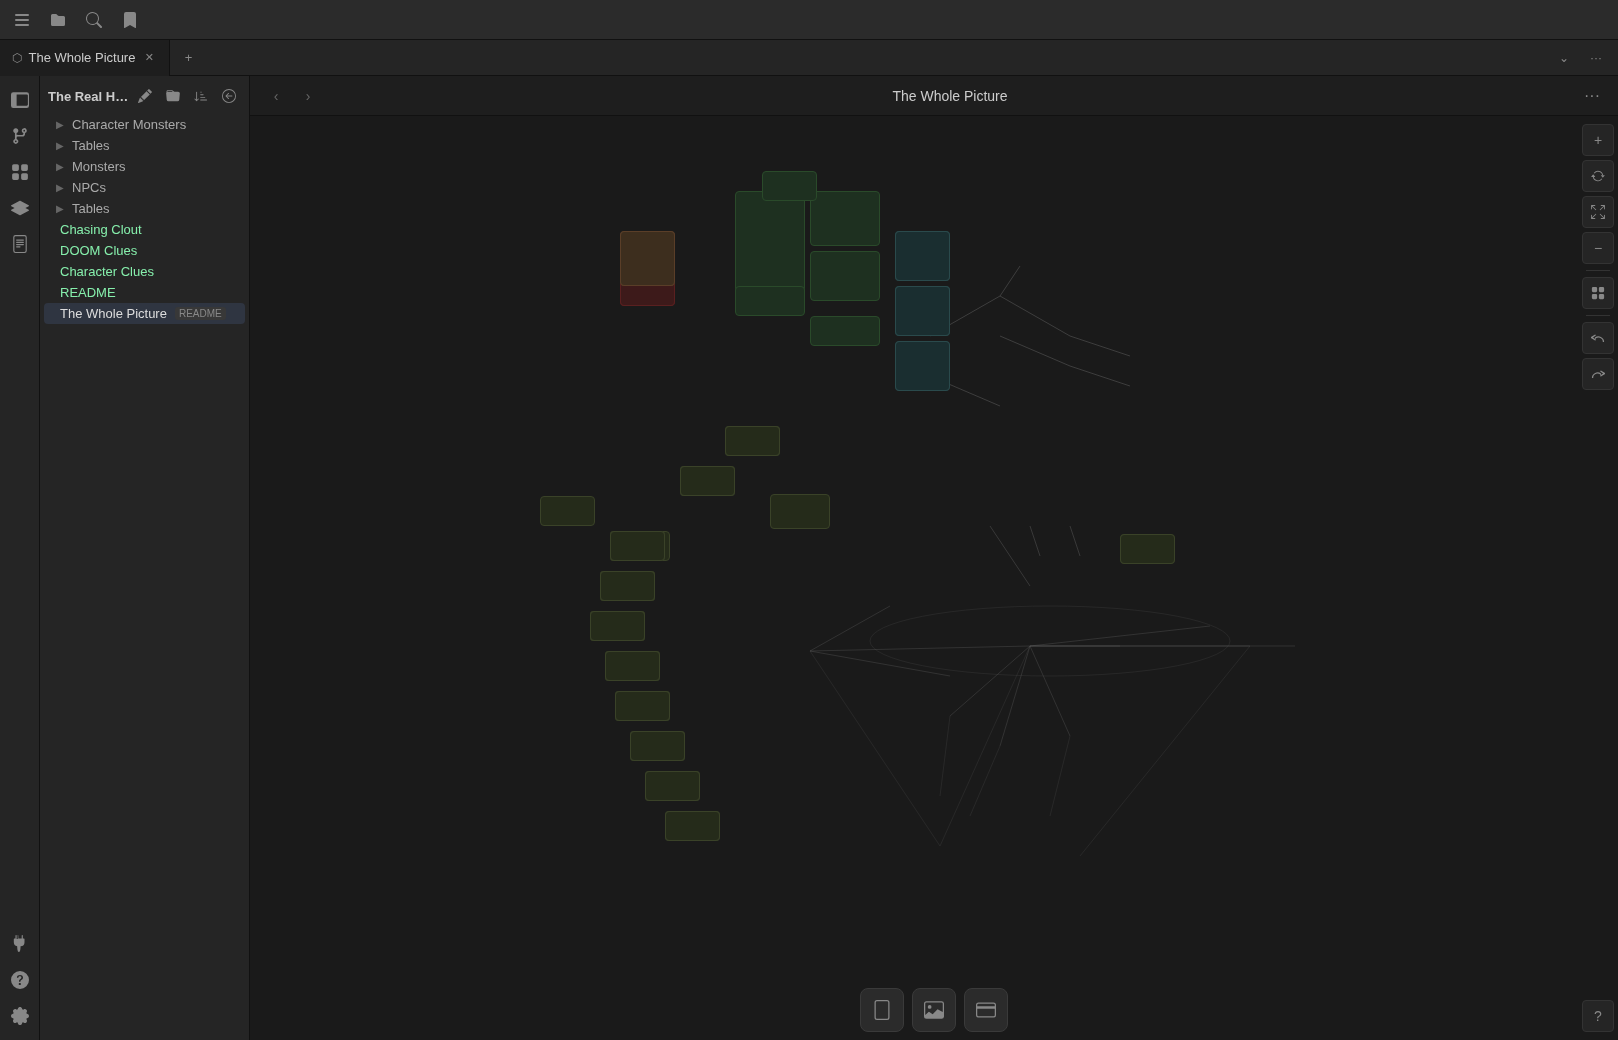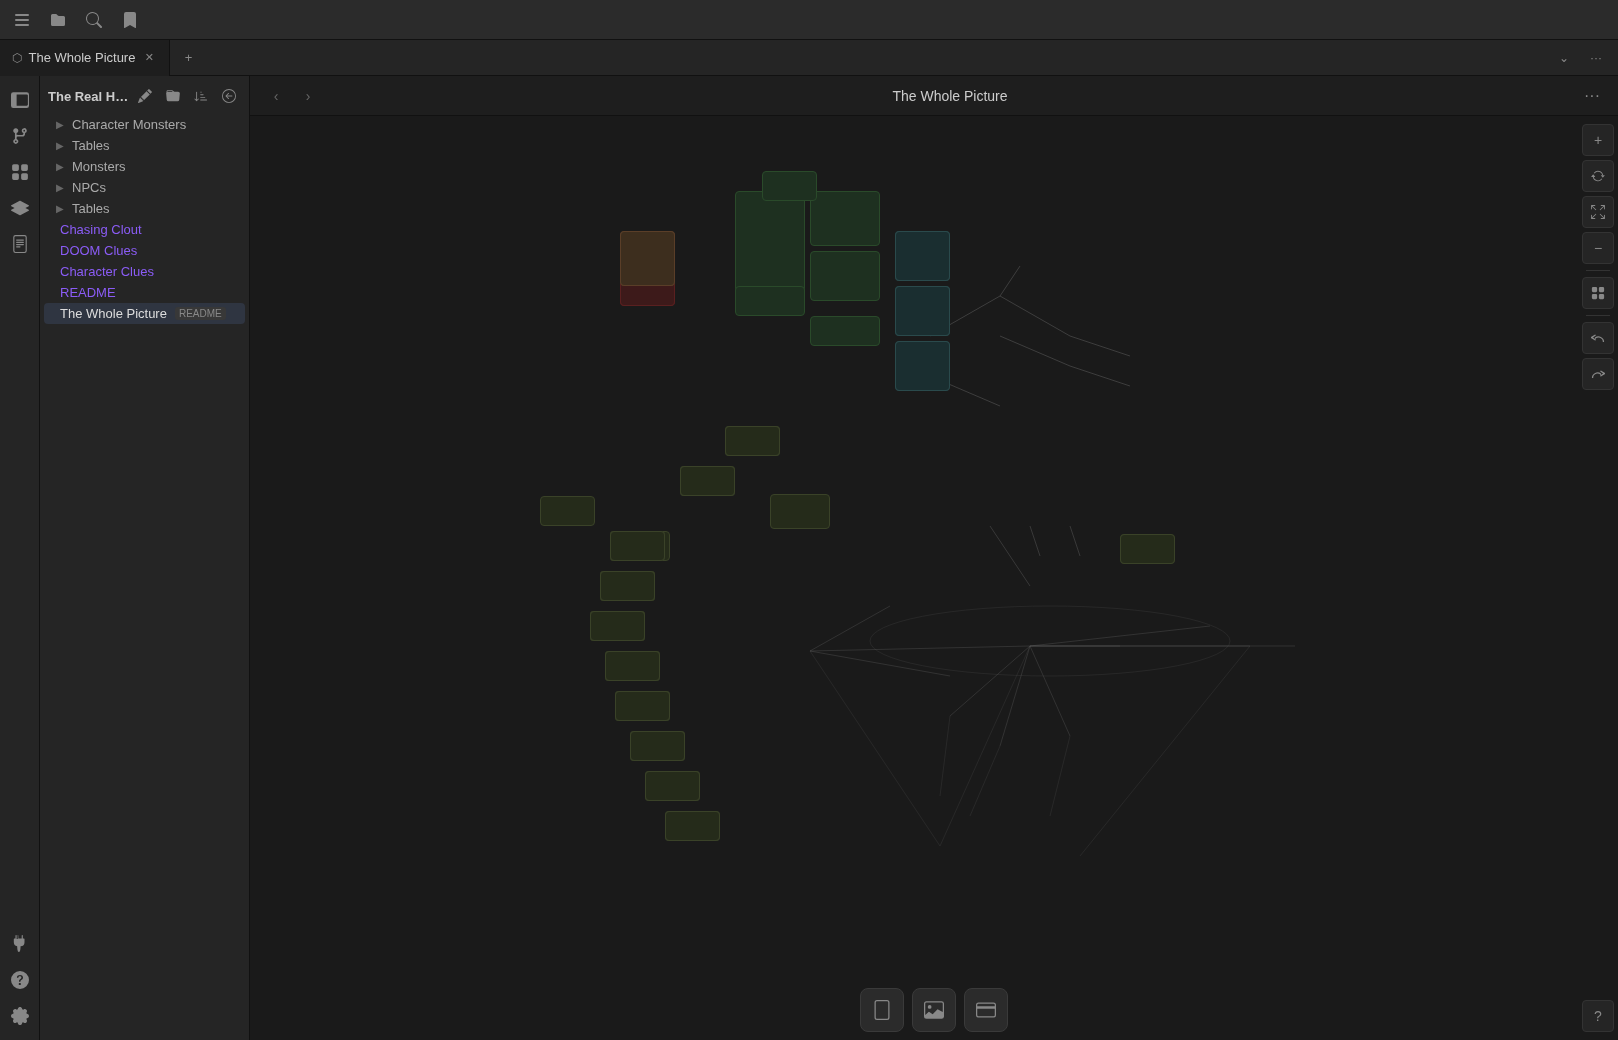--- a/index.html
+++ b/index.html
@@ -155,21 +155,21 @@
       font-size: 10px;
       color: #888;
       background: #383838;
       padding: 1px 4px;
       border-radius: 3px;
       margin-left: 4px;
     }
     .sidebar-plain {
       padding: 3px 8px 3px 16px;
       cursor: pointer;
-      color: #8b5cf6;
+      color: #86efac;
       font-size: 13px;
       margin: 0 4px;
       border-radius: 4px;
     }
     .sidebar-plain.active { background: #2f3541; color: #ddd; }
 
     
     .content {
       flex: 1;
       display: flex;

